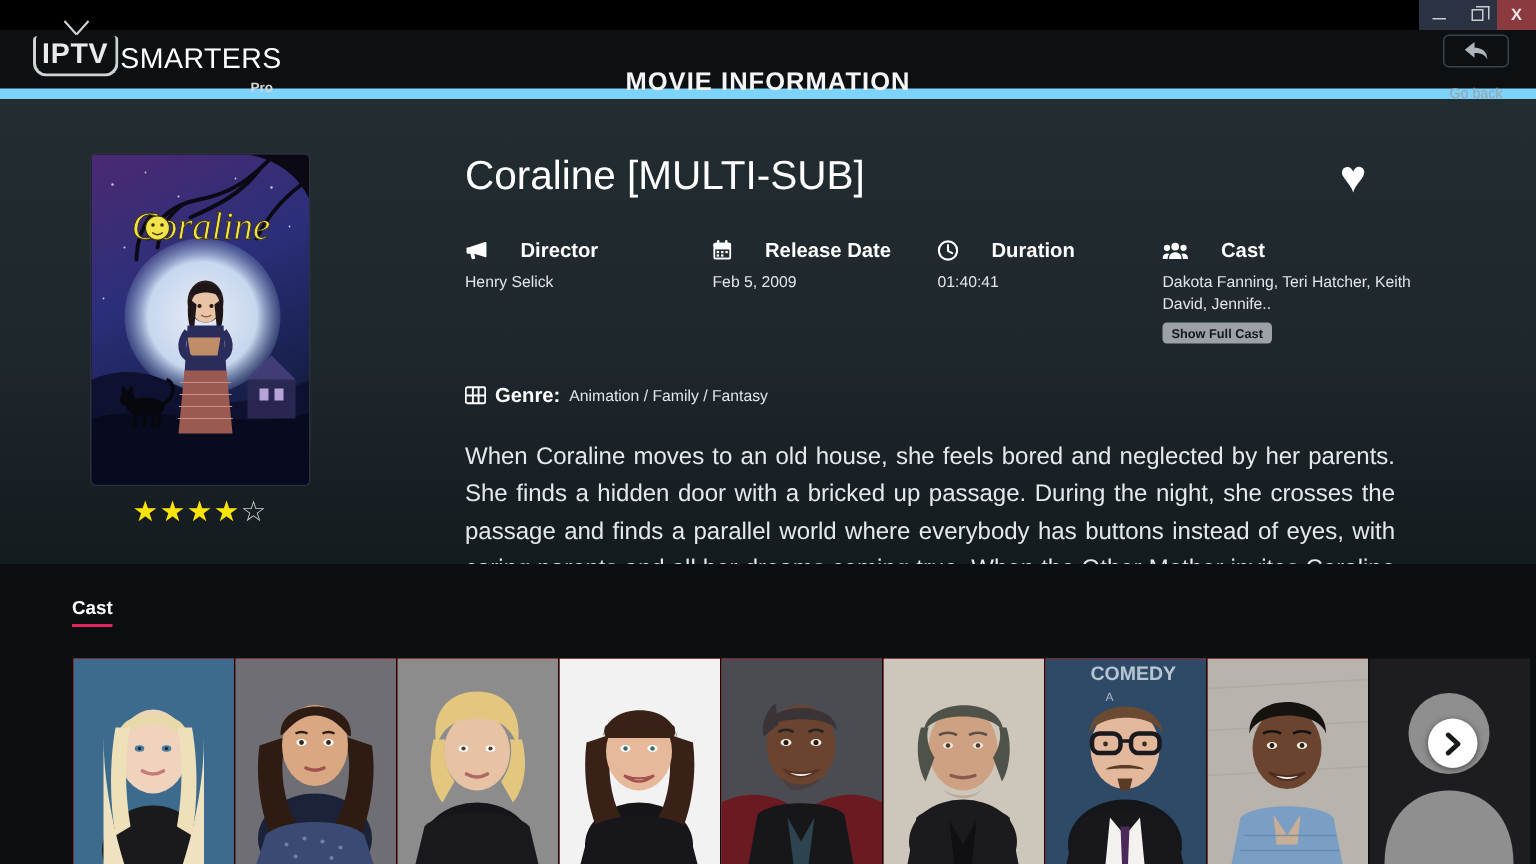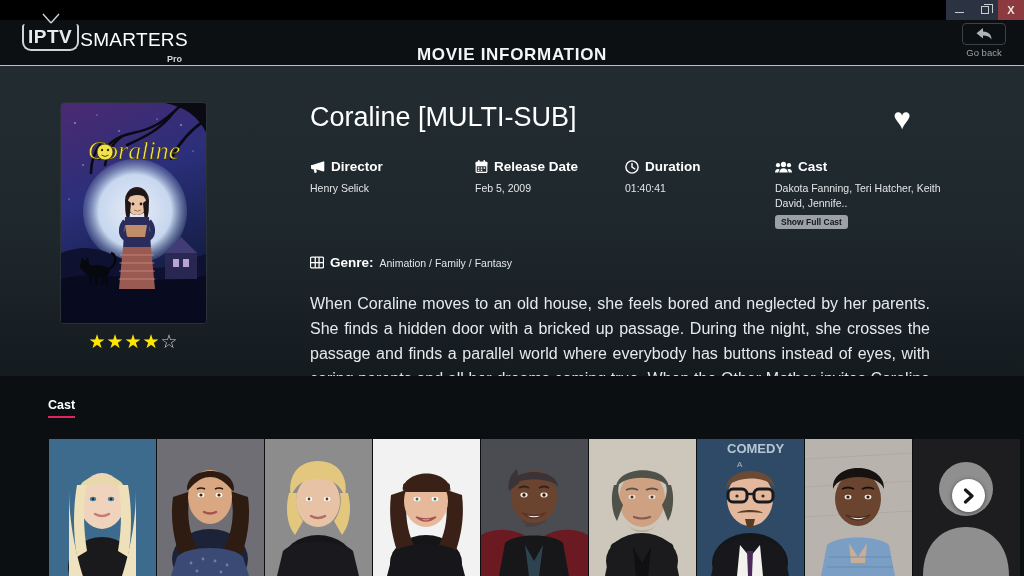--- a/index.html
+++ b/index.html
@@ -22,40 +22,40 @@
   }
   .win-btn.close { background:#8b3a3f; color:#f0e4e4; font-weight:bold; }
   .win-min-glyph { display:block; width:9px; height:1px; background:#c9ccd1; margin-top:4px; }
   .win-max-glyph { display:block; width:8px; height:8px; border:1px solid #c9ccd1; position:relative; }
   .win-max-glyph:after { content:""; position:absolute; left:2px; top:-3px; width:8px; height:8px;
     border:1px solid #c9ccd1; border-bottom:none; border-left:none; }
 
   
   .header {
     position:absolute; top:20px; left:0; width:1024px; height:46px;
-    background:#0c1013; border-bottom:1px solid #7dd3fc;
+    background:#0c1013; border-bottom:7px solid #7dd3fc;
   }
   .logo { position:absolute; left:22px; top:4px; width:160px; height:40px; }
   .logo-row { display:flex; align-items:flex-end; }
   .logo-iptv {
     position:relative; font-size:19px; font-weight:bold; color:#e8eaec;
     letter-spacing:0.5px; padding:2px 5px 1px 4px;
     border:2px solid #cfd3d6; border-radius:3px 3px 9px 9px; border-top:none;
   }
   .logo-antenna { position:absolute; left:50%; top:-11px; margin-left:-9px; width:18px; height:11px; }
   .logo-smarters { font-size:19px; font-weight:normal; color:#ffffff; letter-spacing:0.3px; margin-left:1px; }
   .logo-pro { font-size:9px; color:#d4d7da; margin-left:2px; margin-bottom:1px; font-weight:bold; }
   .header-title {
     position:absolute; left:0; top:12px; width:1024px; height:46px;
     display:flex; align-items:center; justify-content:center;
     color:#f4f5f6; font-size:17px; font-weight:bold; letter-spacing:0.7px;
   }
   .goback {
     position:absolute; right:14px; top:3px; width:52px;
-    display:flex; flex-direction:column; align-items:center; gap:2px;
+    display:flex; flex-direction:column; align-items:center; gap:12px;
   }
   .goback-box {
     width:44px; height:22px; border:1px solid #3a4248; border-radius:4px;
     display:flex; align-items:center; justify-content:center;
   }
   .goback-label { font-size:9.5px; color:#9aa1a7; }
 
   
   .main {
     position:absolute; top:66px; left:0; width:1024px; height:310px;
@@ -76,21 +76,21 @@
   .movie-title { color:#ffffff; font-size:27px; font-weight:normal; line-height:1.1; }
   .fav-heart { color:#ffffff; font-size:30px; line-height:1; margin-right:73px; margin-top:2px; }
 
   .meta-row { display:flex; margin-top:25px; }
   .meta-col { flex:0 0 auto; }
   .meta-col.c1 { width:165px; }
   .meta-col.c2 { width:150px; }
   .meta-col.c3 { width:150px; }
   .meta-col.c4 { width:190px; }
   .meta-head {
-    display:flex; align-items:center; gap:6px;
+    display:flex; align-items:center; gap:22px;
     color:#ffffff; font-size:13.5px; font-weight:bold; margin-bottom:7px;
   }
   .meta-val { color:#e3e6e8; font-size:10.5px; line-height:1.45; }
   .pill {
     display:inline-block; margin-top:4px; padding:2px 6px; border-radius:3px;
     background:#9ba1a6; color:#14181b; font-size:8.5px; font-weight:bold;
   }
 
   .genre-row { display:flex; align-items:center; gap:6px; margin-top:26px; }
   .genre-label { color:#ffffff; font-size:13.5px; font-weight:bold; }

